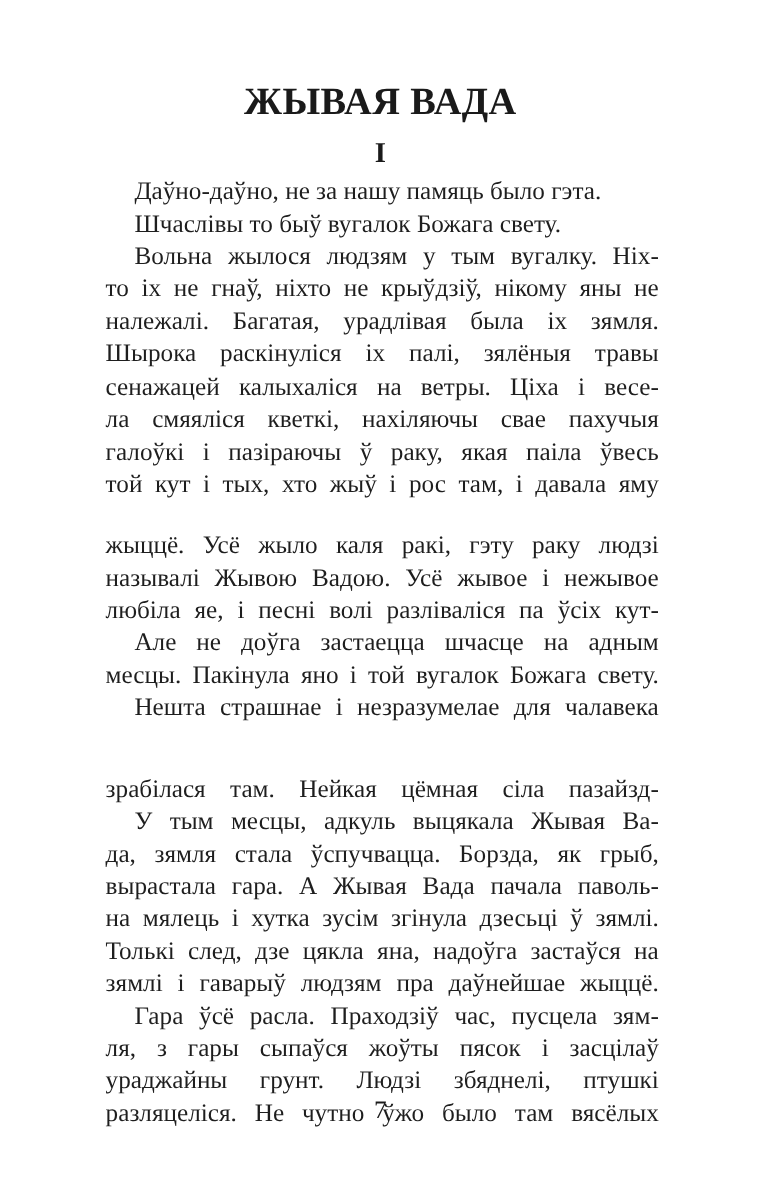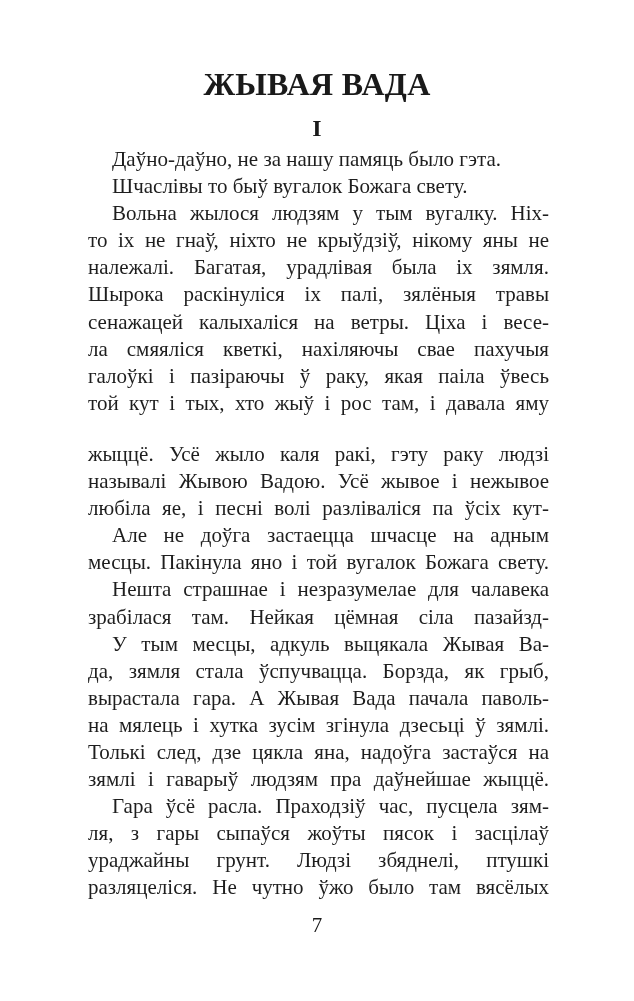--- a/index.html
+++ b/index.html
@@ -101,21 +101,21 @@
       <span class="line" style="white-space: nowrap;">любіла яе, і песні волі разліваліся па ўсіх кут-</span>
     </div>
 
     <div>
       <span class="line indent" style="white-space: nowrap;">Але не доўга застаецца шчасце на адным</span>
       <span class="line" style="white-space: nowrap;">месцы. Пакінула яно і той вугалок Божага свету.</span>
     </div>
 
     <div>
       <span class="line indent" style="white-space: nowrap;">Нешта страшнае і незразумелае для чалавека</span>
-      <span class="line" style="white-space: nowrap;">зрабілася там. Нейкая цёмная сіла пазайзд-</span>
+      <span class="line" style="white-space: nowrap; margin-top: 40px;">зрабілася там. Нейкая цёмная сіла пазайзд-</span>
     </div>
 
     <div>
       <span class="line indent" style="white-space: nowrap;">У тым месцы, адкуль выцякала Жывая Ва-</span>
       <span class="line" style="white-space: nowrap;">да, зямля стала ўспучвацца. Борзда, як грыб,</span>
       <span class="line" style="white-space: nowrap;">вырастала гара. А Жывая Вада пачала паволь-</span>
       <span class="line" style="white-space: nowrap;">на мялець і хутка зусім згінула дзесьці ў зямлі.</span>
       <span class="line" style="white-space: nowrap;">Толькі след, дзе цякла яна, надоўга застаўся на</span>
       <span class="line" style="white-space: nowrap;">зямлі і гаварыў людзям пра даўнейшае жыццё.</span>
     </div>

